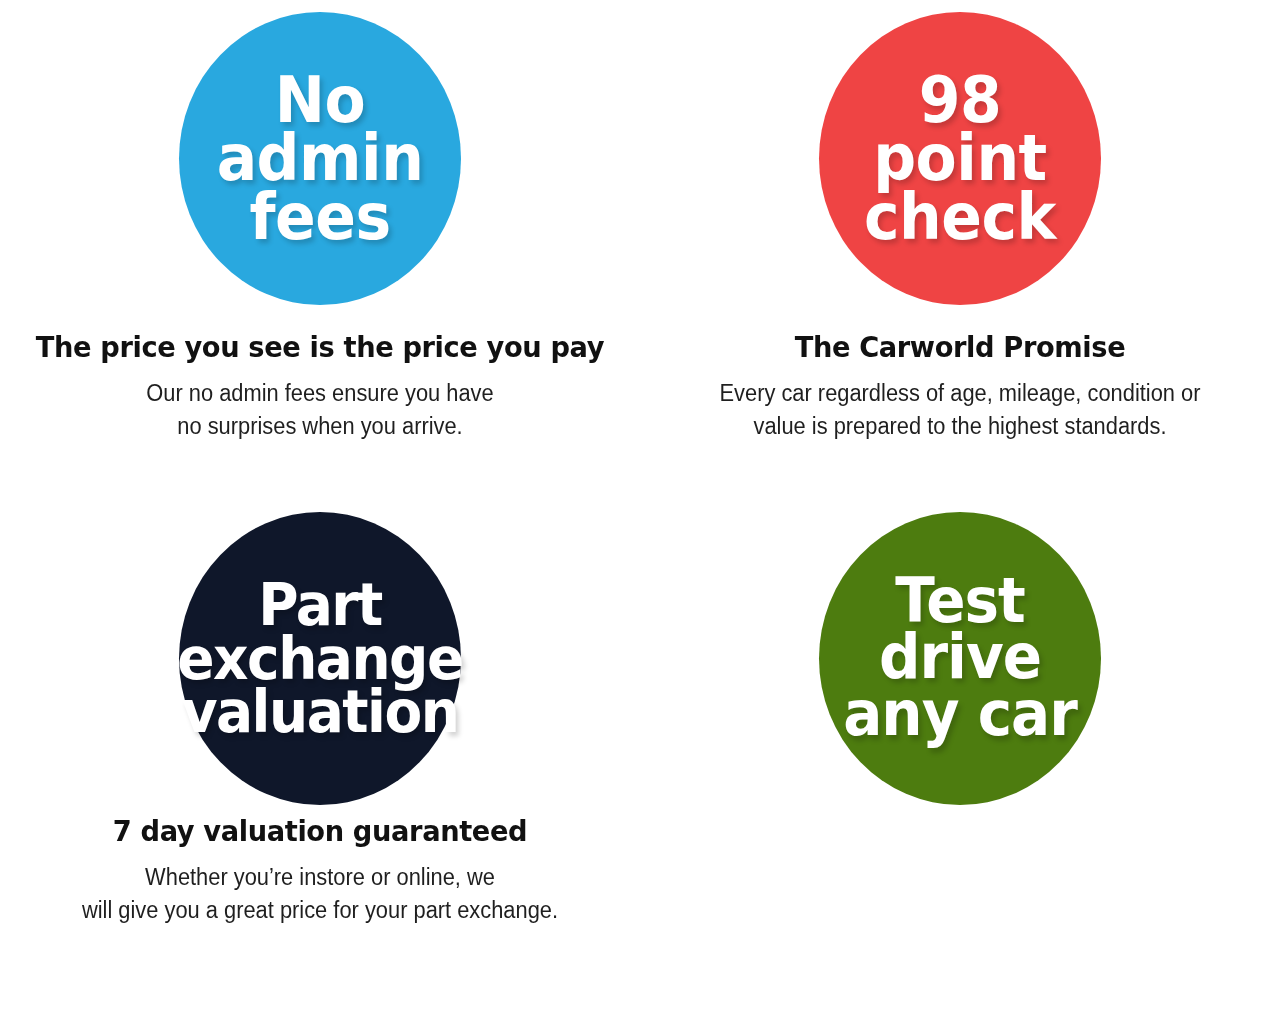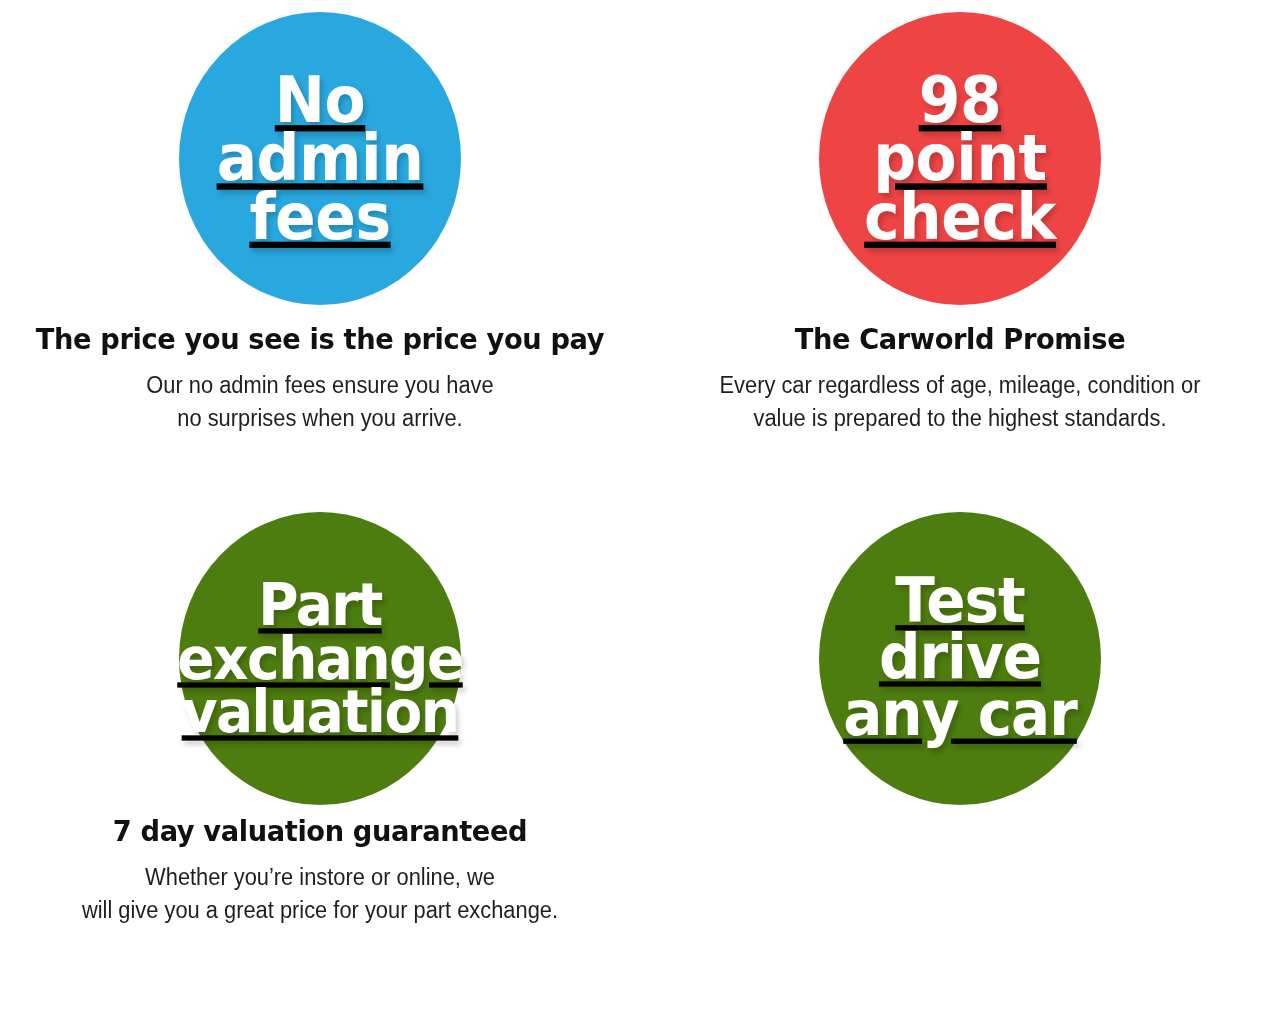--- a/index.html
+++ b/index.html
@@ -36,21 +36,20 @@
   
   .badge {
     width: 282px;
     height: 293px;
     border-radius: 50%;
     display: flex;
     align-items: center;
     justify-content: center;
     position: relative;
     flex: none;
-    text-decoration: underline;
   }
   .badge-text {
     font-family: "DejaVu Sans", sans-serif;
     font-weight: bold;
     color: #ffffff;
     text-align: center;
     line-height: 0.92;
     letter-spacing: -0.5px;
     white-space: nowrap;
     text-shadow: 3px 4px 5px rgba(0,0,0,0.18);
@@ -59,21 +58,21 @@
   .badge-text .ln { display: block; }
 
   
   .badge.blue   .badge-text { font-size: 60px; }
   .badge.green  .badge-text { font-size: 60px; }
   .badge.orange .badge-text { font-size: 55px; letter-spacing: -1.5px; }
   .badge.slate  .badge-text { font-size: 58px; letter-spacing: -1px; }
 
   
   .caption {
-    margin-top: 18px;
+    margin-top: 26px;
     text-align: center;
     width: 100%;
   }
   .usp-title {
     font-family: "DejaVu Sans", sans-serif;
     font-weight: bold;
     font-size: 29px;
     line-height: 1.12;
     color: #111111;
     letter-spacing: -0.4px;
@@ -127,21 +126,21 @@
     <div class="caption">
       <h3 class="usp-title">The Carworld Promise</h3>
       <p class="usp-body">
         <span class="ln">Every car regardless of age, mileage, condition or</span>
         <span class="ln">value is prepared to the highest standards.</span>
       </p>
     </div>
   </div>
 
   <div class="usp-cell row2">
-    <div class="badge orange" style="background-color: #4d7c0f; align-items: center;">
+    <div class="badge orange" style="background-color: #0f172a; align-items: center;">
       <div class="badge-text">
         <span class="ln">Part</span>
         <span class="ln">exchange</span>
         <span class="ln">valuation</span>
       </div>
     </div>
     <div class="caption">
       <h3 class="usp-title">7 day valuation guaranteed</h3>
       <p class="usp-body">
         <span class="ln">Whether you’re instore or online, we</span>

